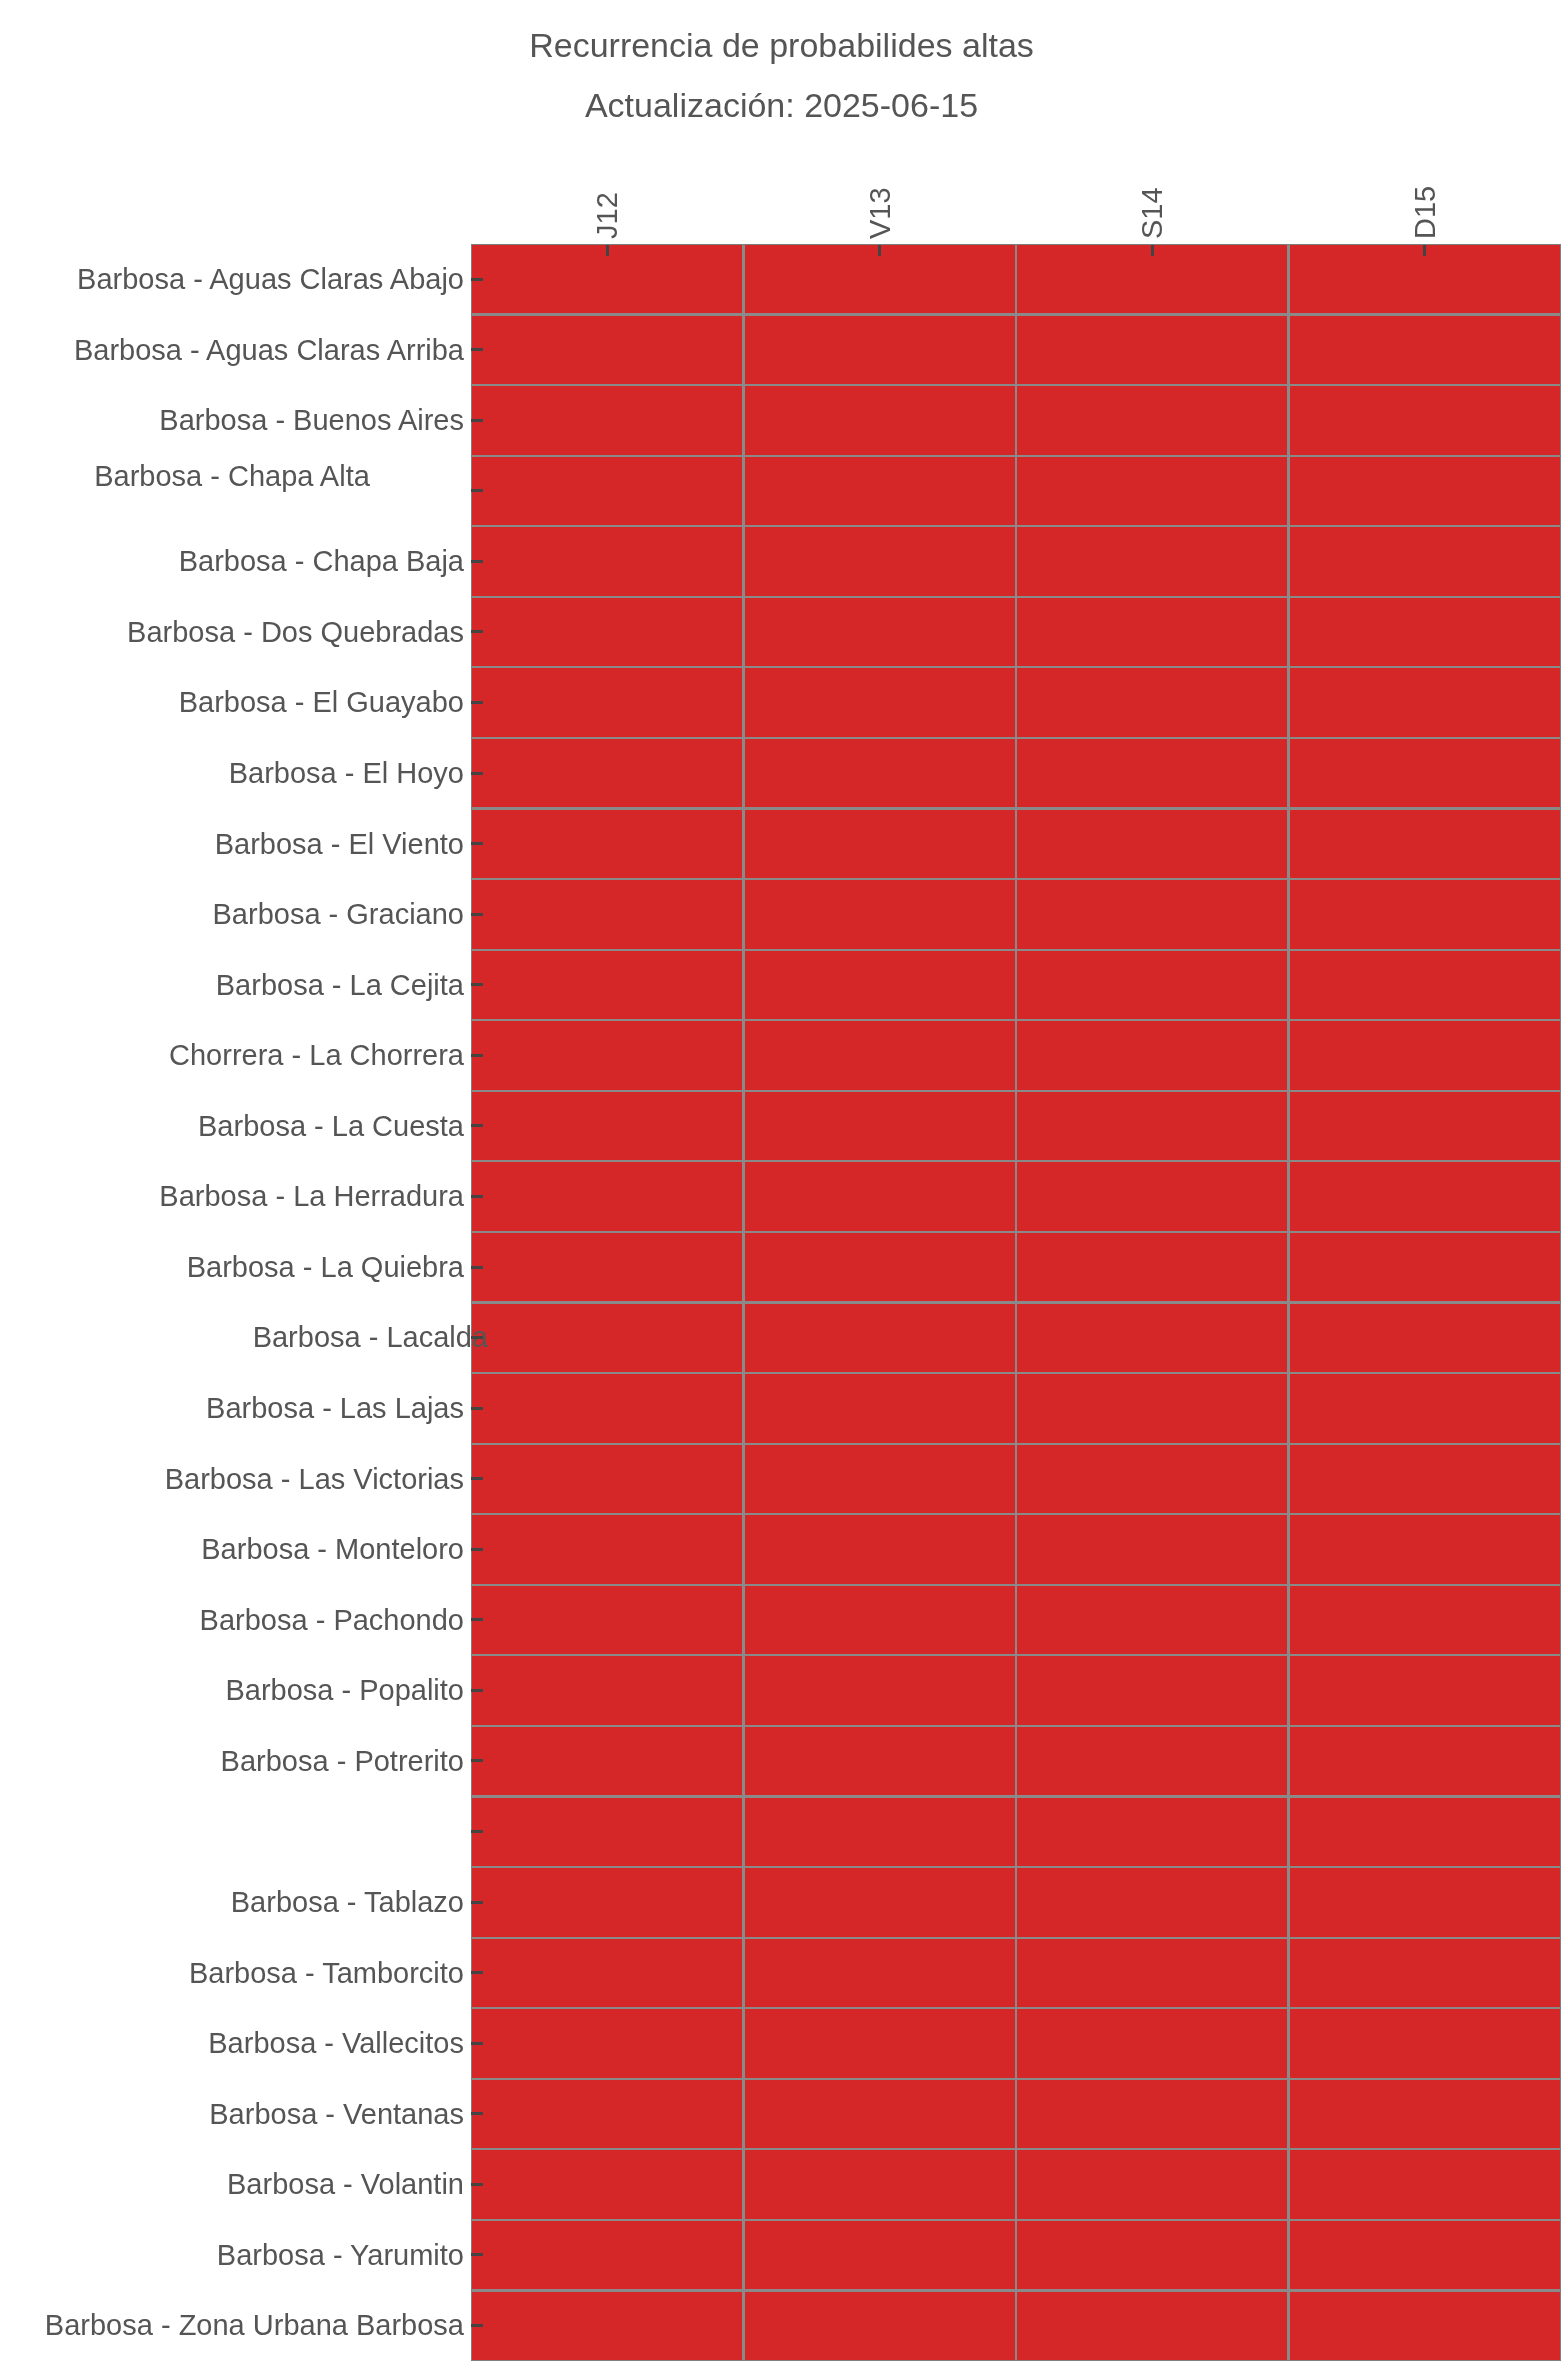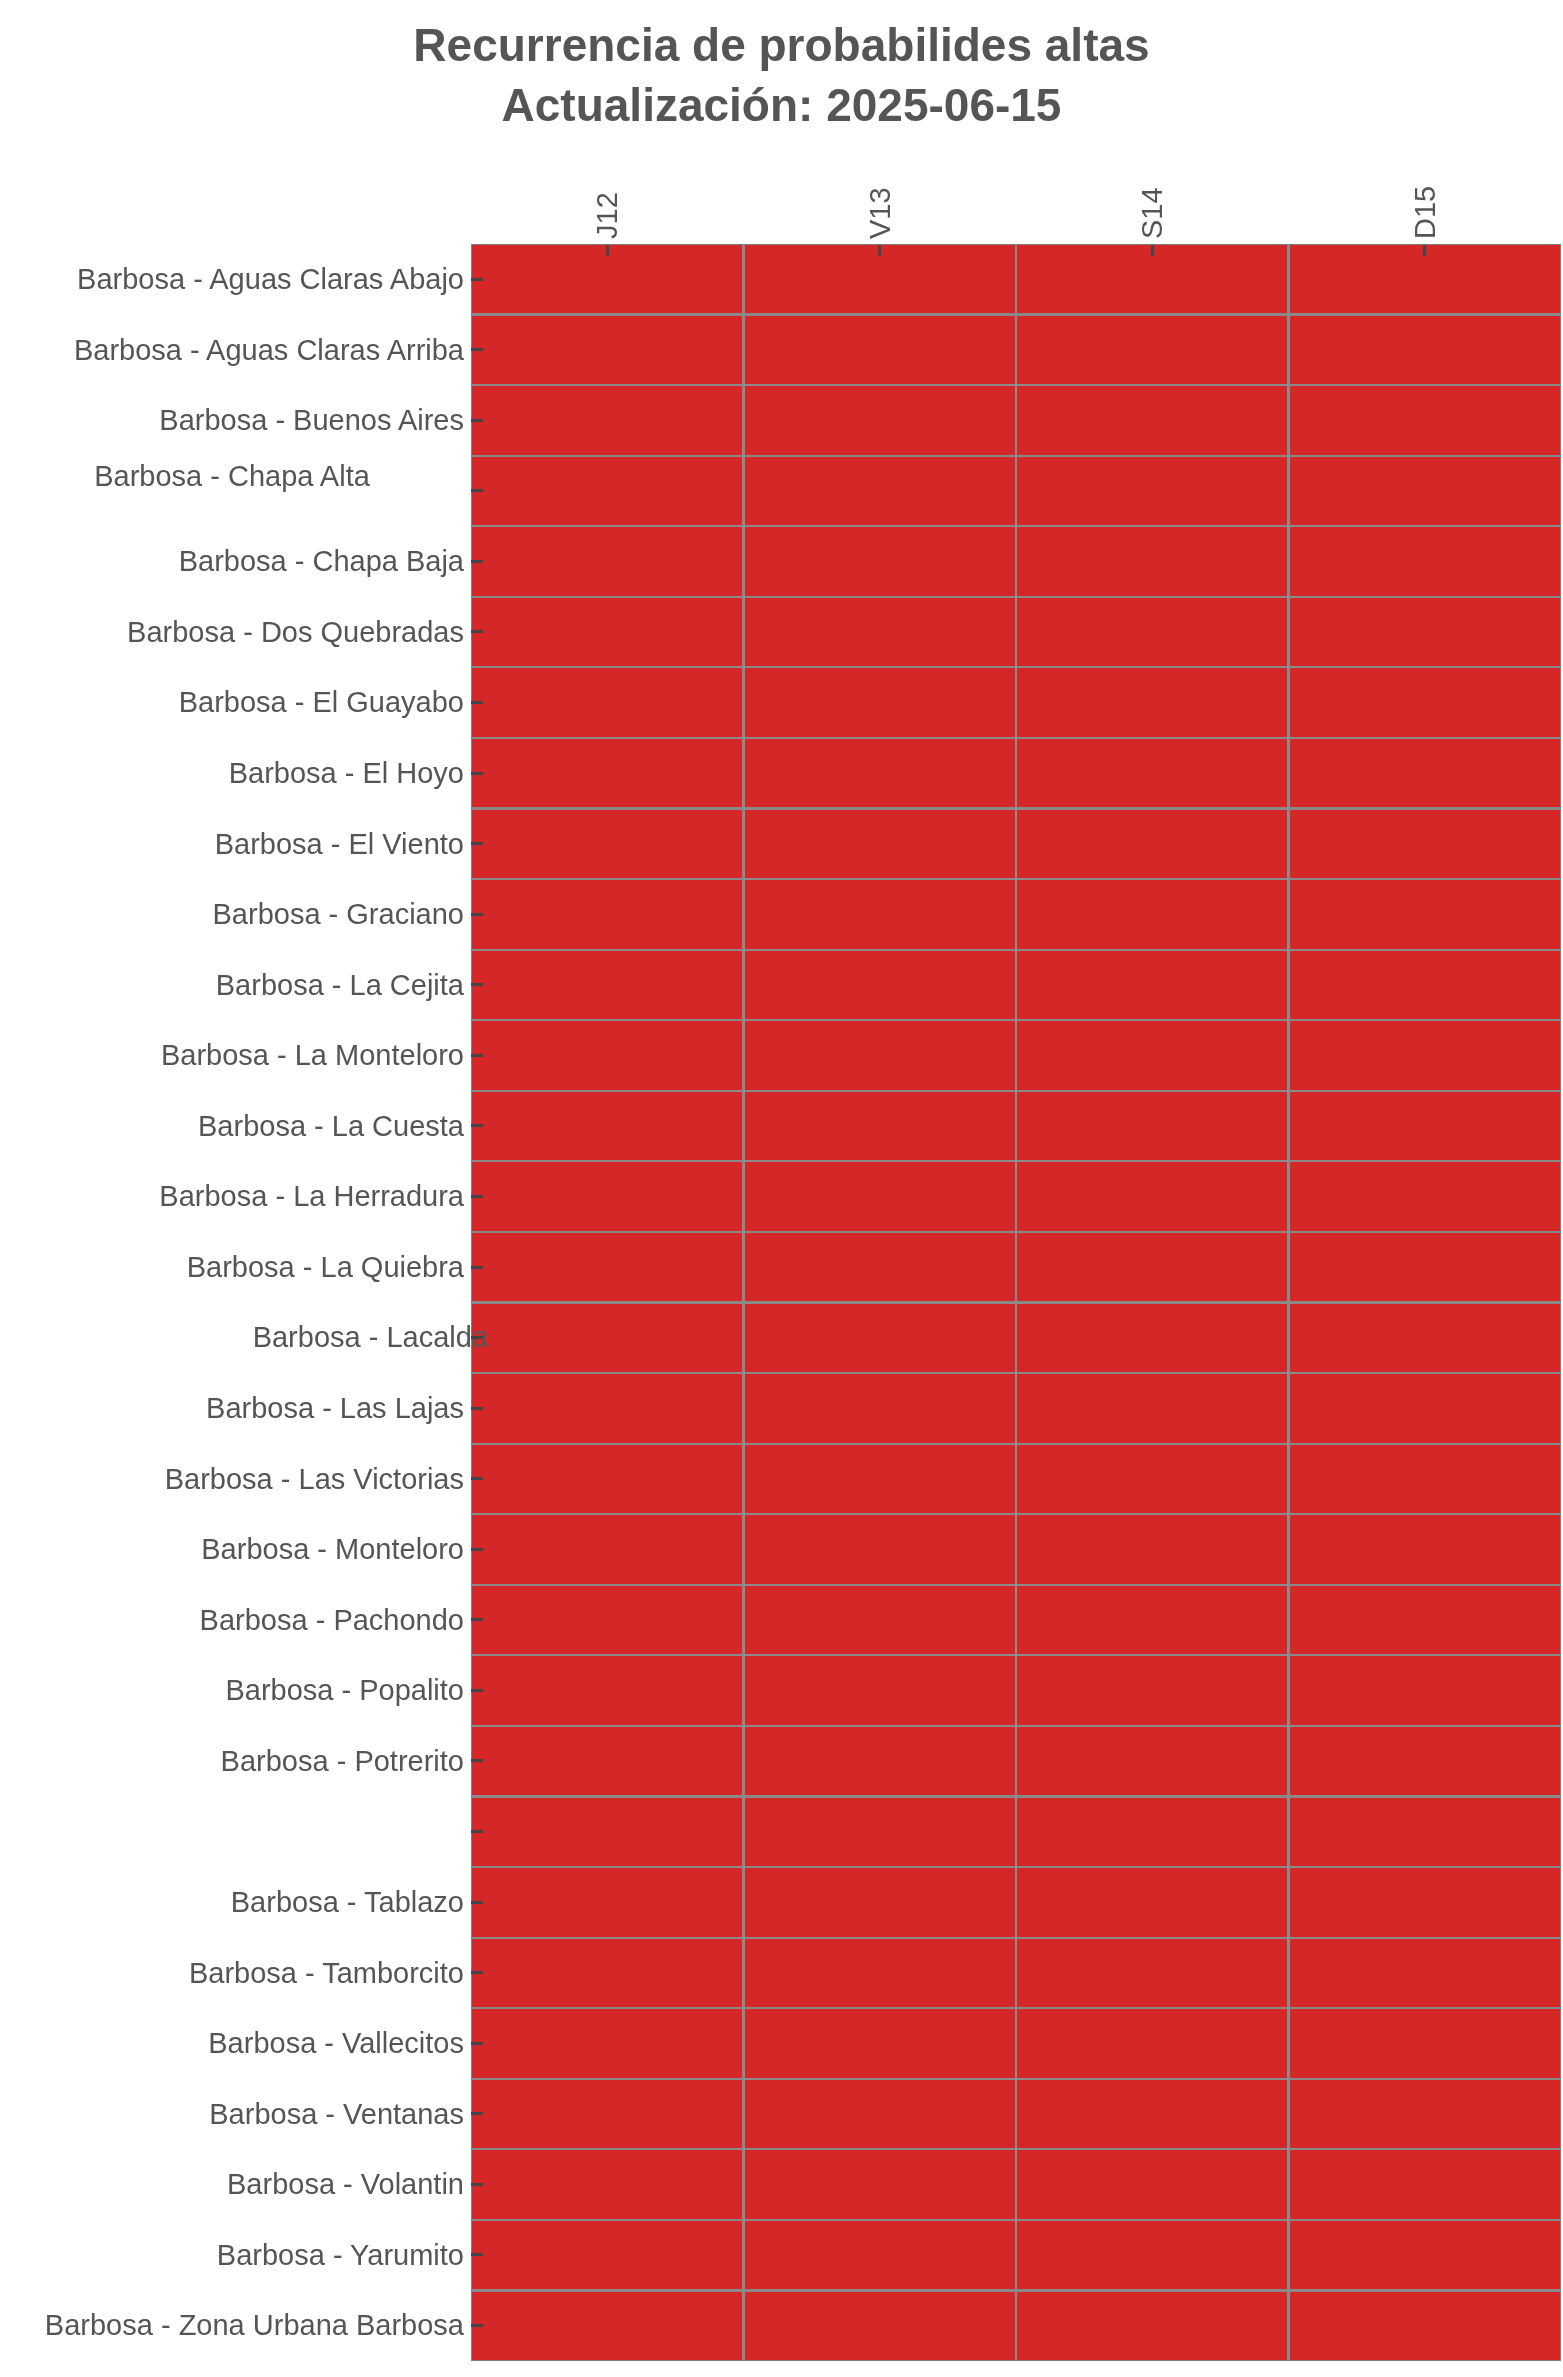--- a/index.html
+++ b/index.html
@@ -6,21 +6,21 @@
   .figure{
     position:relative;
     width:1563px;height:2377px;
     background:#ffffff;
     font-family:"Liberation Sans","DejaVu Sans",sans-serif;
     overflow:hidden;
   }
   .title{
     position:absolute;top:15px;left:0;width:100%;
     text-align:center;
-    font-size:46px;line-height:60px;font-weight:700;
+    font-size:34px;line-height:60px;font-weight:400;
     color:#555555;
     letter-spacing:0px;
   }
   .heatmap{
     position:absolute;left:471px;top:244px;
     width:1090px;height:2117px;
     box-sizing:border-box;
     background:#8a8a8a;           
     border:1.6px solid #7f7f7f;
     display:grid;
@@ -192,21 +192,21 @@
     <div class="row-label" style="top: 702px;">Barbosa - El Guayabo</div>
     <div class="tick tick-row" style="top: 701px;"></div>
     <div class="row-label" style="top: 773px;">Barbosa - El Hoyo</div>
     <div class="tick tick-row" style="top: 772px;"></div>
     <div class="row-label" style="top: 844px;">Barbosa - El Viento</div>
     <div class="tick tick-row" style="top: 842px;"></div>
     <div class="row-label" style="top: 914px;">Barbosa - Graciano</div>
     <div class="tick tick-row" style="top: 913px;"></div>
     <div class="row-label" style="top: 985px;">Barbosa - La Cejita</div>
     <div class="tick tick-row" style="top: 983px;"></div>
-    <div class="row-label" style="top: 1055px;">Barbosa - La Monteloro</div>
+    <div class="row-label" style="top: 1055px;">Chorrera - La Chorrera</div>
     <div class="tick tick-row" style="top: 1054px;"></div>
     <div class="row-label" style="top: 1126px;">Barbosa - La Cuesta</div>
     <div class="tick tick-row" style="top: 1124px;"></div>
     <div class="row-label" style="top: 1196px;">Barbosa - La Herradura</div>
     <div class="tick tick-row" style="top: 1195px;"></div>
     <div class="row-label" style="top: 1267px;">Barbosa - La Quiebra</div>
     <div class="tick tick-row" style="top: 1266px;"></div>
     <div class="row-label" style="top: 1337px; margin-left: 24px;">Barbosa - Lacalda</div>
     <div class="tick tick-row" style="top: 1336px;"></div>
     <div class="row-label" style="top: 1408px;">Barbosa - Las Lajas</div>

